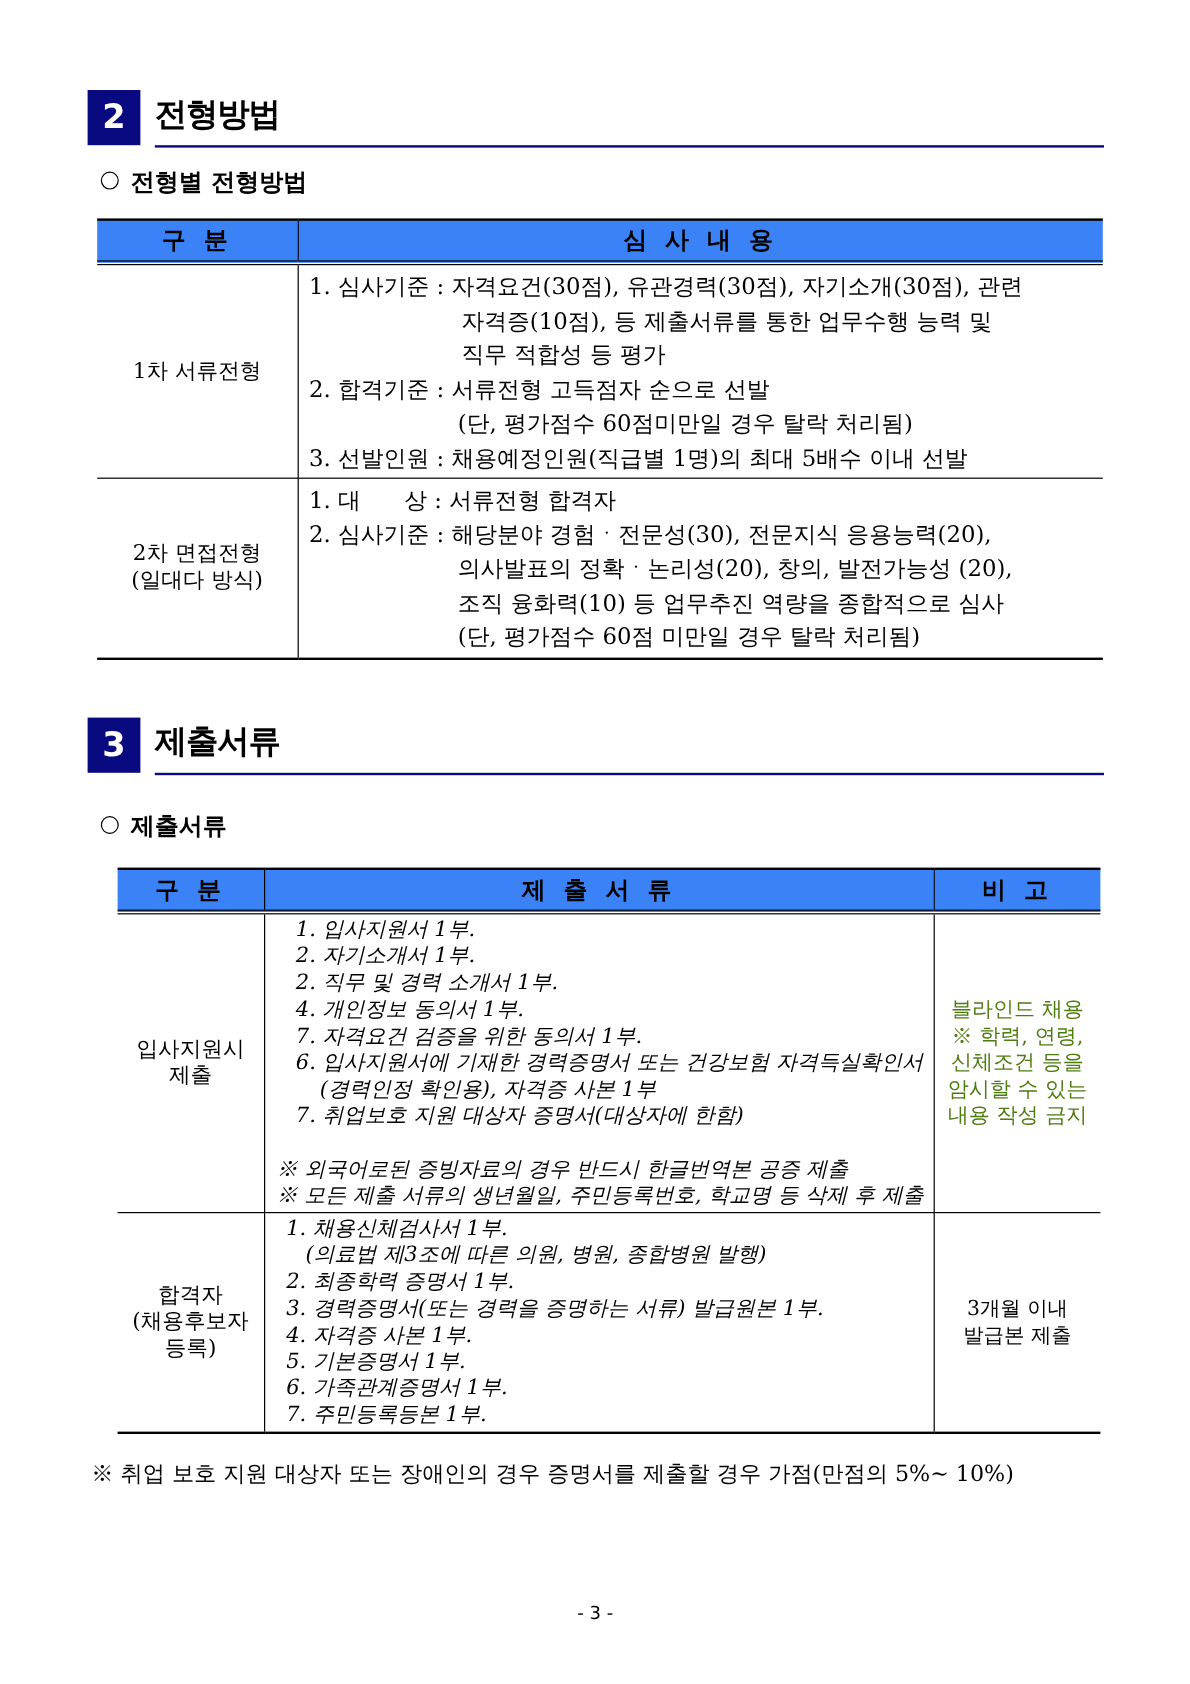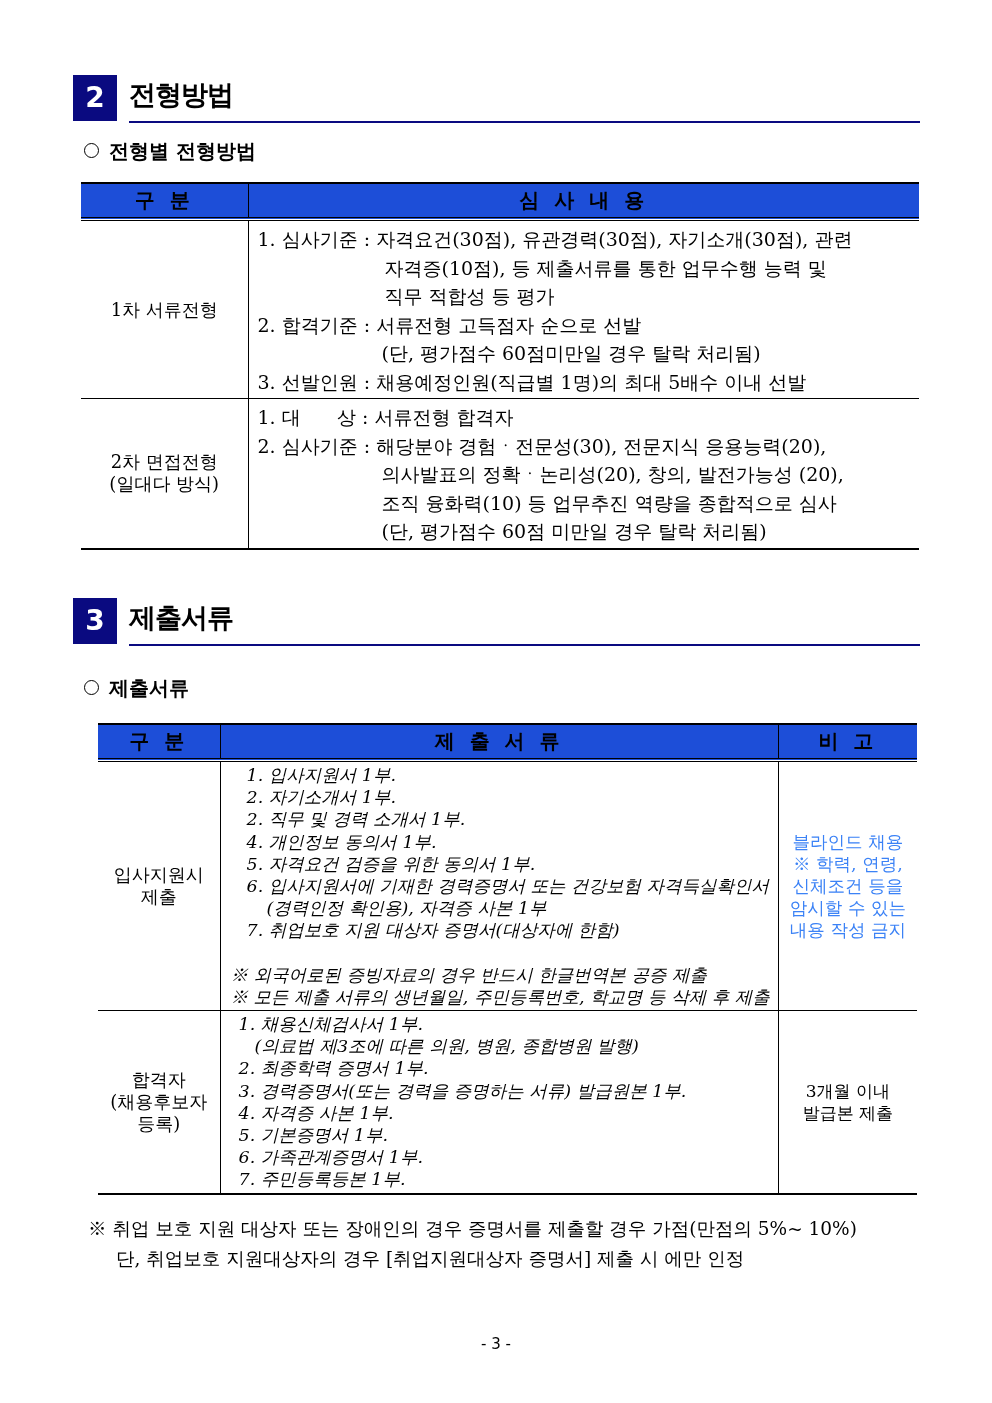--- a/index.html
+++ b/index.html
@@ -4,36 +4,36 @@
 <style>
   html, body { margin:0; padding:0; background:#fff; }
   body { width:992px; height:1403px; position:relative; font-family:"DejaVu Serif","Liberation Serif",serif; color:#000; }
   .sec-head { position:absolute; left:73px; width:847px; height:46px; }
   .sec-num { position:absolute; left:0; top:0; width:44px; height:46px; background:#0a0a80; color:#fff; font-family:"DejaVu Sans","Liberation Sans",sans-serif; font-weight:bold; font-size:28px; text-align:center; line-height:46px; }
   .sec-title { position:absolute; left:56px; top:2px; font-family:"DejaVu Sans","Liberation Sans",sans-serif; font-weight:bold; font-size:27px; letter-spacing:-1px; }
   .sec-line { position:absolute; left:56px; right:0; bottom:-2px; height:2px; background:#0a0a80; }
   .sub-head { position:absolute; left:84px; font-family:"DejaVu Sans","Liberation Sans",sans-serif; font-weight:bold; font-size:20px; }
   .sub-head .circ { display:inline-block; width:13px; height:13px; border:1.5px solid #000; border-radius:50%; margin-right:10px; vertical-align:middle; position:relative; top:-2px; }
   table { position:absolute; border-collapse:collapse; font-size:18px; }
-  th { background:#1d4ed8; font-family:"DejaVu Sans","Liberation Sans",sans-serif; font-weight:bold; font-size:20px; letter-spacing:4px; height:33px; border-top:2.5px solid #000; border-bottom:4px double #000; border-left:1px solid #000; border-right:1px solid #000; padding:0; }
+  th { background:#3b82f6; font-family:"DejaVu Sans","Liberation Sans",sans-serif; font-weight:bold; font-size:20px; letter-spacing:4px; height:33px; border-top:2.5px solid #000; border-bottom:4px double #000; border-left:1px solid #000; border-right:1px solid #000; padding:0; }
   th:first-child { border-left:none; }
   th:last-child { border-right:none; }
   td { border:1px solid #000; vertical-align:middle; padding:0; }
   td:first-child { border-left:none; text-align:center; }
   td:last-child { border-right:none; }
   tr.last td { border-bottom:2.5px solid #000; }
   .lines div { white-space:nowrap; }
   .t1 .lines { padding:4px 8px 2px 9px; line-height:28.5px; font-size:19px; }
   .t2 .lines { padding:2px 8px 2px 10px; line-height:22.2px; font-size:17.5px;font-style:italic; }
   .ind1 { padding-left:127px; }
   .ind2 { padding-left:124px; }
   .ind3 { padding-left:16px; }
-  .blue { color:#3b82f6; text-align:center; line-height:22px; font-size:17.5px; }
+  .blue { color:#4d7c0f; text-align:center; line-height:22px; font-size:17.5px; }
   .cat { font-size:18px; line-height:22px; }
-  .note { position:absolute; left:88px; font-size:18.5px; line-height:30px; white-space:nowrap; }
+  .note { position:absolute; left:76px; font-size:18.5px; line-height:30px; white-space:nowrap; }
   .pagenum { position:absolute; left:0; width:992px; top:1335px; text-align:center; font-family:"DejaVu Sans","Liberation Sans",sans-serif; font-size:15px; }
 </style>
 </head>
 <body>
 
 <div class="sec-head" style="top:75px;">
   <div class="sec-num">2</div>
   <div class="sec-title">전형방법</div>
   <div class="sec-line"></div>
 </div>
@@ -109,21 +109,21 @@
     <td class="cat">
       <div>입사지원시</div>
       <div>제출</div>
     </td>
     <td>
       <div class="lines">
         <div class="ind3">1. 입사지원서 1부.</div>
         <div class="ind3">2. 자기소개서 1부.</div>
         <div class="ind3">2. 직무 및 경력 소개서 1부.</div>
         <div class="ind3">4. 개인정보 동의서 1부.</div>
-        <div class="ind3">5. 자격요건 검증을 위한 동의서 1부.</div>
+        <div class="ind3">7. 자격요건 검증을 위한 동의서 1부.</div>
         <div class="ind3">6. 입사지원서에 기재한 경력증명서 또는 건강보험 자격득실확인서</div>
         <div style="padding-left:36px">(경력인정 확인용), 자격증 사본 1부</div>
         <div class="ind3">7. 취업보호 지원 대상자 증명서(대상자에 한함)</div>
         <div style="height:22px"></div>
         <div>※ 외국어로된 증빙자료의 경우 반드시 한글번역본 공증 제출</div>
         <div>※ 모든 제출 서류의 생년월일, 주민등록번호, 학교명 등 삭제 후 제출</div>
       </div>
     </td>
     <td class="blue">
       <div>블라인드 채용</div>
@@ -154,16 +154,15 @@
     <td style="text-align:center; line-height:22px; font-size:17px;">
       <div>3개월 이내</div>
       <div>발급본 제출</div>
     </td>
   </tr>
 </tbody>
   </table>
 
 <div class="note" style="top:1214px;">
   <div>※ 취업 보호 지원 대상자 또는 장애인의 경우 증명서를 제출할 경우 가점(만점의 5%~ 10%)</div>
-  <div style="padding-left:28px">단, 취업보호 지원대상자의 경우 [취업지원대상자 증명서] 제출 시 에만 인정</div>
 </div>
 
 <div class="pagenum">- 3 -</div>
 
 </body></html>

